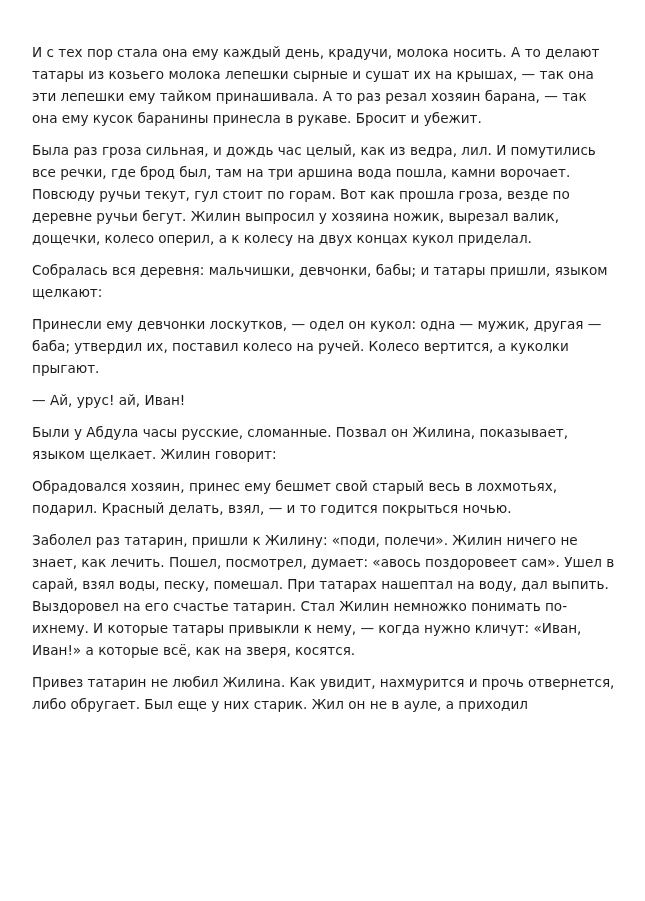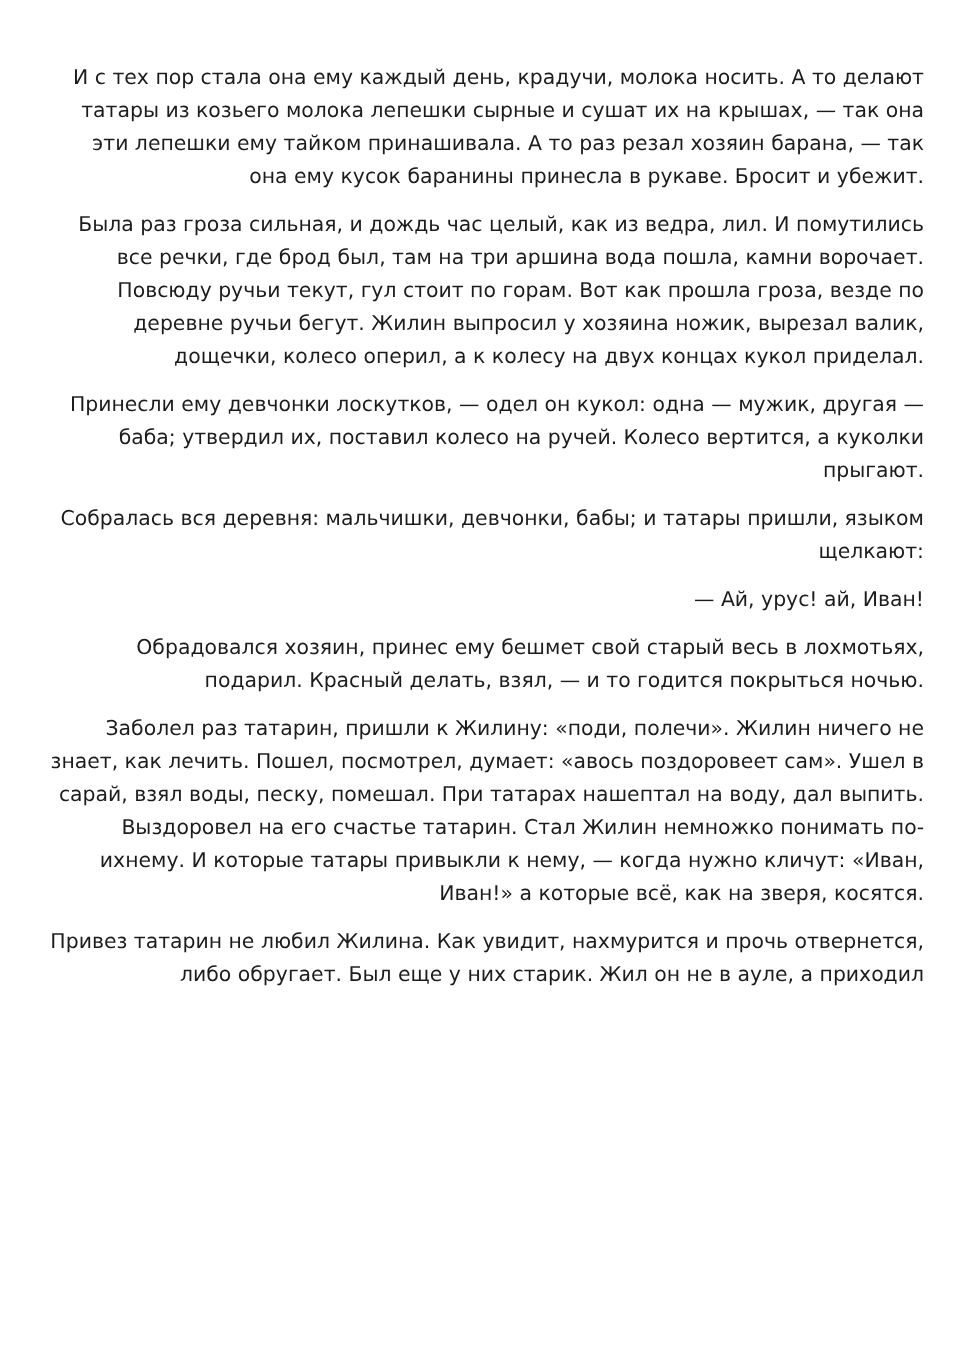--- a/index.html
+++ b/index.html
@@ -19,28 +19,28 @@
       top: 41px;
       width: 584px;
       font-family: "DejaVu Sans", sans-serif;
       font-size: 13.6px;
       line-height: 22px;
       color: #1c1c1c;
     }
     .page p {
       margin: 0 0 10px 0;
       padding: 0;
-      text-align: right;
     }
   </style>
 </head>
 <body>
 
 <div class="page">
   <p>И с тех пор стала она ему каждый день, крадучи, молока носить. А то делают татары из козьего молока лепешки сырные и сушат их на крышах, — так она эти лепешки ему тайком принашивала. А то раз резал хозяин барана, — так она ему кусок баранины принесла в рукаве. Бросит и убежит.</p>
   <p>Была раз гроза сильная, и дождь час целый, как из ведра, лил. И помутились все речки, где брод был, там на три аршина вода пошла, камни ворочает. Повсюду ручьи текут, гул стоит по горам. Вот как прошла гроза, везде по деревне ручьи бегут. Жилин выпросил у хозяина ножик, вырезал валик, дощечки, колесо оперил, а к колесу на двух концах кукол приделал.</p>
+  <p>Собралась вся деревня: мальчишки, девчонки, бабы; и татары пришли, языком щелкают:</p>
   <p>Принесли ему девчонки лоскутков, — одел он кукол: одна — мужик, другая — баба; утвердил их, поставил колесо на ручей. Колесо вертится, а куколки прыгают.</p>
-  <p>Собралась вся деревня: мальчишки, девчонки, бабы; и татары пришли, языком щелкают:</p>
   <p>— Ай, урус! ай, Иван!</p>
+  <p>Были у Абдула часы русские, сломанные. Позвал он Жилина, показывает, языком щелкает. Жилин говорит:</p>
   <p>Обрадовался хозяин, принес ему бешмет свой старый весь в лохмотьях, подарил. Красный делать, взял, — и то годится покрыться ночью.</p>
   <p>Заболел раз татарин, пришли к Жилину: «поди, полечи». Жилин ничего не знает, как лечить. Пошел, посмотрел, думает: «авось поздоровеет сам». Ушел в сарай, взял воды, песку, помешал. При татарах нашептал на воду, дал выпить. Выздоровел на его счастье татарин. Стал Жилин немножко понимать по-ихнему. И которые татары привыкли к нему, — когда нужно кличут: «Иван, Иван!» а которые всё, как на зверя, косятся.</p>
   <p>Привез татарин не любил Жилина. Как увидит, нахмурится и прочь отвернется, либо обругает. Был еще у них старик. Жил он не в ауле, а приходил</p>
 </div>
 
 </body></html>

